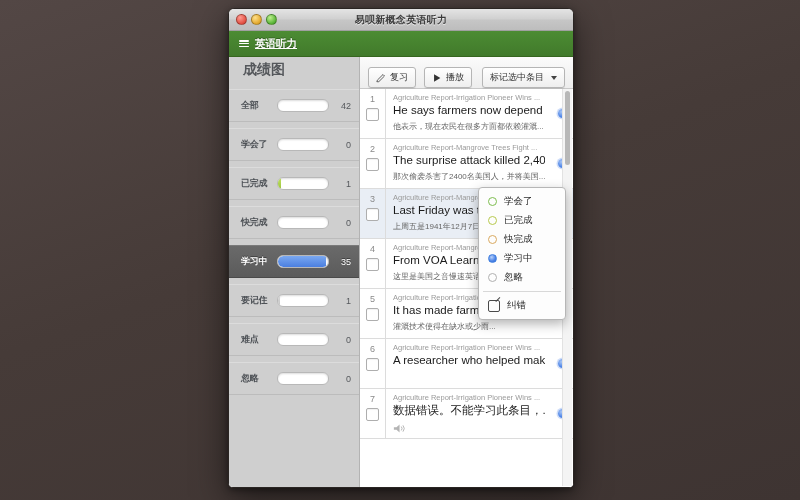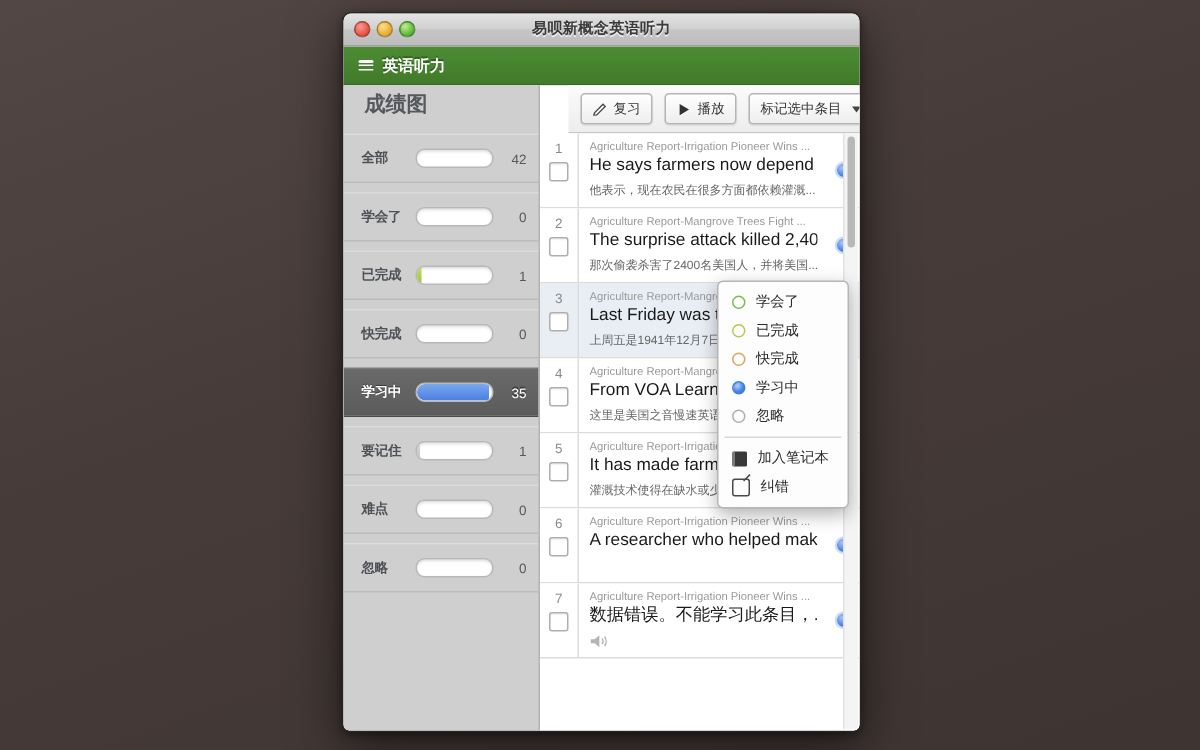--- a/index.html
+++ b/index.html
@@ -115,20 +115,21 @@
     height: 25px;
     background: linear-gradient(to bottom, #4c8c33 0%, #417a2b 100%);
     display: flex; align-items: center;
     padding: 0 10px;
     color: #fff;
     font-size: 10.5px;
     font-weight: bold;
     text-shadow: 0 -1px 0 rgba(0,0,0,.3);
     flex: 0 0 auto;
     border-bottom: 1px solid #36661f;
+    text-decoration: underline;
   }
   .hamburger {
     display: inline-flex; flex-direction: column; justify-content: space-between;
     width: 10px; height: 7px; margin-right: 6px;
   }
   .hamburger i { display:block; height: 1.5px; background: #fff; border-radius: 1px; }
 
   
   .body {
     flex: 1 1 auto;
@@ -209,24 +210,23 @@
     display: flex; flex-direction: column;
     min-width: 0;
     background: #fff;
     position: relative;
   }
   .list-toolbar {
     height: 31px;
     flex: 0 0 auto;
     background: linear-gradient(to bottom, #fbfbfb, #ededed);
     border-bottom: 1px solid #c8c8c8;
-    display: flex; align-items: center;
+    display: flex; align-items: flex-end;
     padding: 0 8px;
     gap: 8px;
-    margin-left: 19px;
   }
   .lb {
     height: 19px;
     border: 1px solid #b5b5b5;
     border-radius: 3px;
     background: linear-gradient(to bottom, #ffffff, #eeeeee);
     box-shadow: 0 1px 1px rgba(0,0,0,.07);
     display: inline-flex; align-items: center; gap: 4px;
     padding: 0 7px;
     font-size: 9px;
@@ -641,24 +641,20 @@
               <span>学习中</span>
             </div>
             <div class="menu-item">
               <span class="ring grey"></span>
               <span>忽略</span>
             </div>
           </div>
         <div class="menu-sep"></div>
         <div id="menu-actions">
             <div class="menu-item">
-              <span class="glyph-book"></span>
-              <span>加入笔记本</span>
-            </div>
-            <div class="menu-item">
               <span class="glyph-edit"></span>
               <span>纠错</span>
             </div>
           </div>
       </div>
 
     </div>
   </div>
 </div>
 

